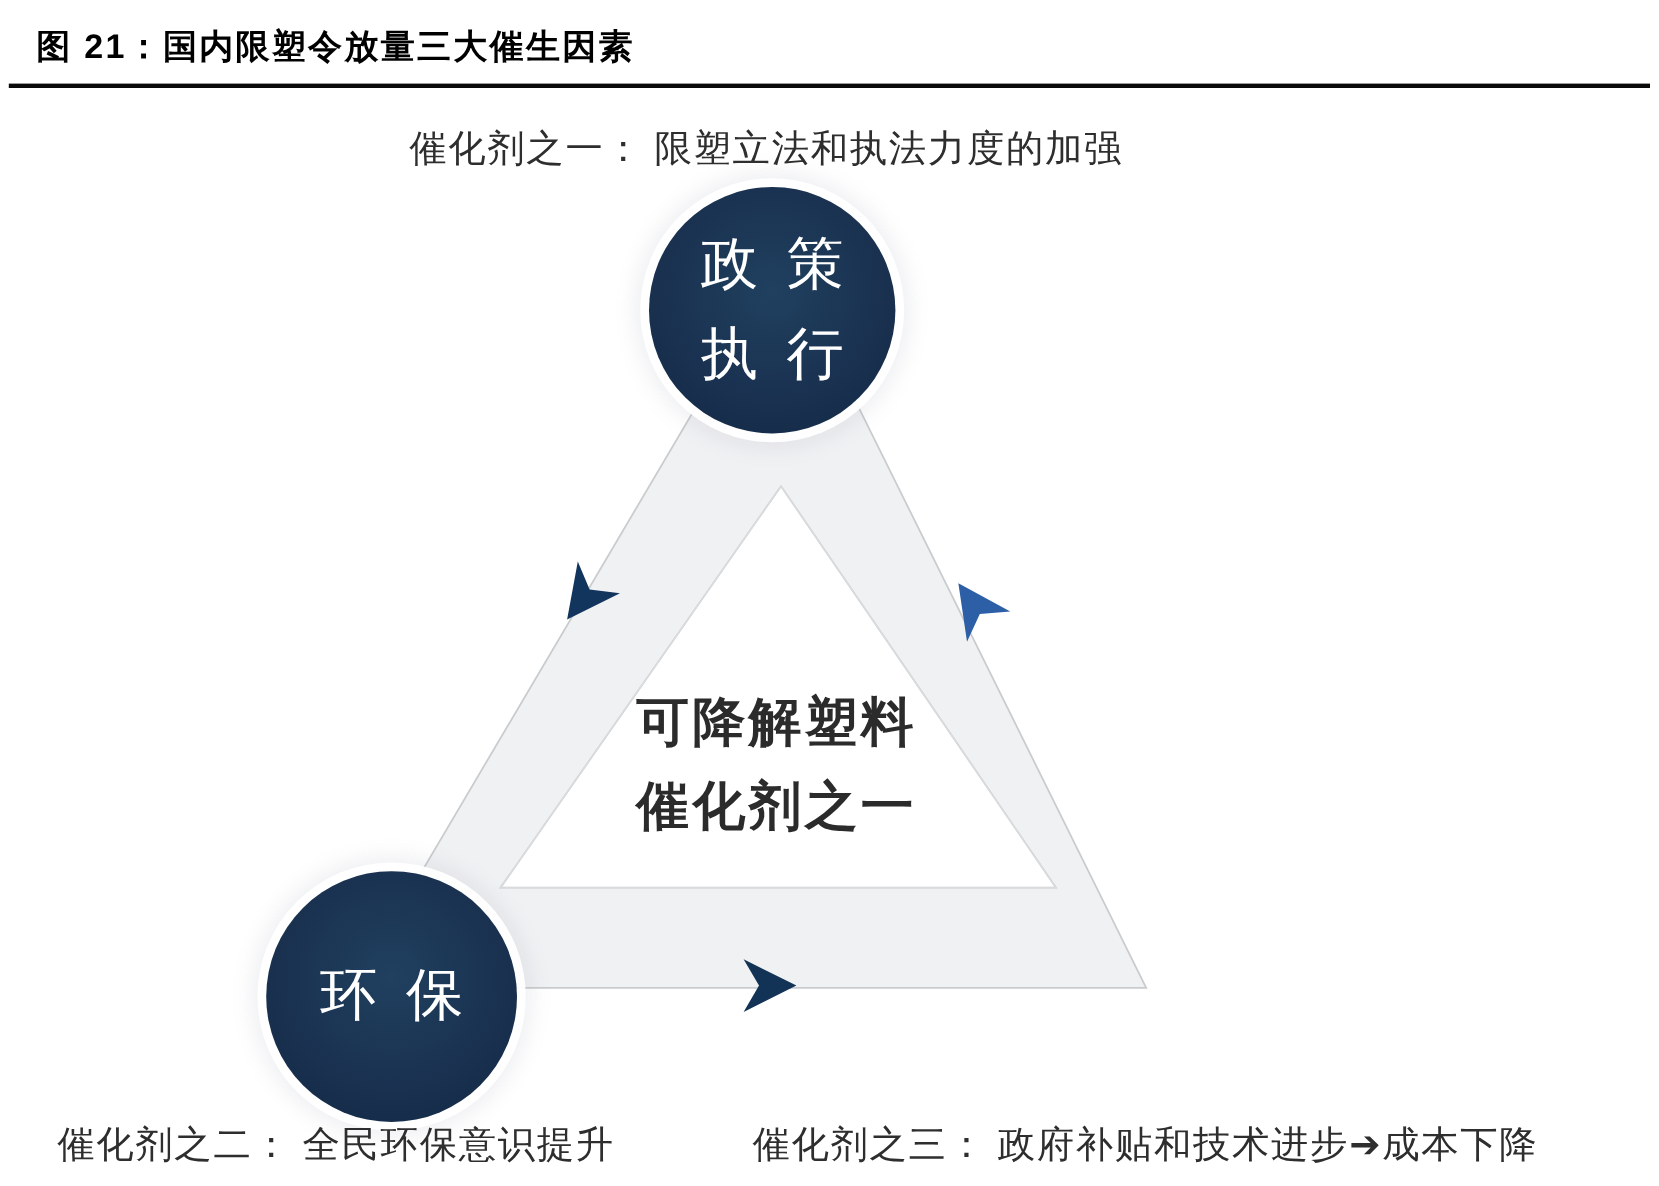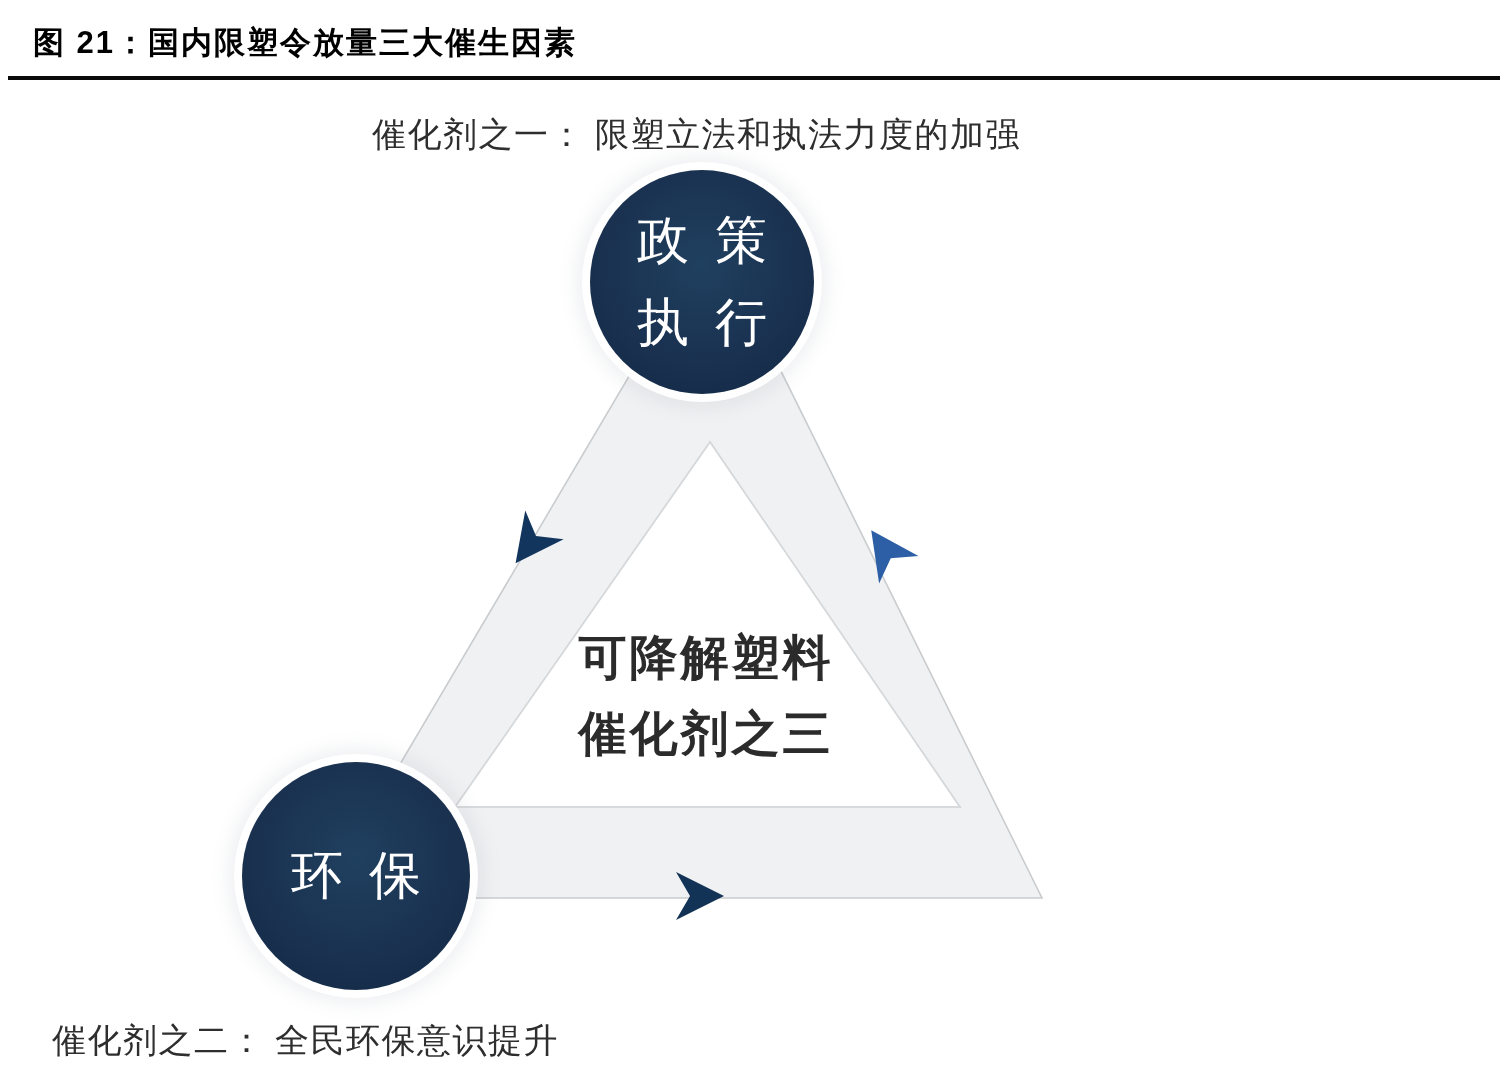--- a/index.html
+++ b/index.html
@@ -51,21 +51,21 @@
     background:radial-gradient(circle at 50% 42%, #20405f 0%, var(--node-fill) 58%, #0f2742 100%);
     box-shadow:0 0 0 8px rgba(255,255,255,0.95), 0 0 18px 14px rgba(125,135,150,0.12);
     display:flex;flex-direction:column;align-items:center;justify-content:center;
     color:var(--node-text);
     font-size:52px;line-height:1.58;
     letter-spacing:0.5em;
     text-align:center;
   }
   .node span{display:block;padding-left:0.5em;}
   .node-top{left:590px;top:158px;width:224px;height:224px;}
-  .node-left{left:242px;top:750px;width:228px;height:228px;}
+  .node-left{left:242px;top:780px;width:228px;height:228px;}
   .node-right{left:914px;top:748px;width:232px;height:232px;}
   .center-text{
     position:absolute;left:706px;top:608px;
     transform:translateX(-50%);
     text-align:center;
     font-size:48px;font-weight:700;letter-spacing:3px;
     color:var(--center-text-color);
     line-height:76px;
     white-space:nowrap;
   }
@@ -99,18 +99,19 @@
     <span>执行</span>
   </div>
 
   <div class="node node-left">
     <span>环保</span>
   </div>
 
 
   <div class="center-text">
     <div>可降解塑料</div>
-    <div>催化剂之三</div>
+    <div>催化剂之一</div>
   </div>
 
   <div class="catalyst-label catalyst-left">催化剂之二： 全民环保意识提升</div>
+  <div class="catalyst-label catalyst-right">催化剂之三： 政府补贴和技术进步➔成本下降</div>
 
 </div>
 
 </body></html>

